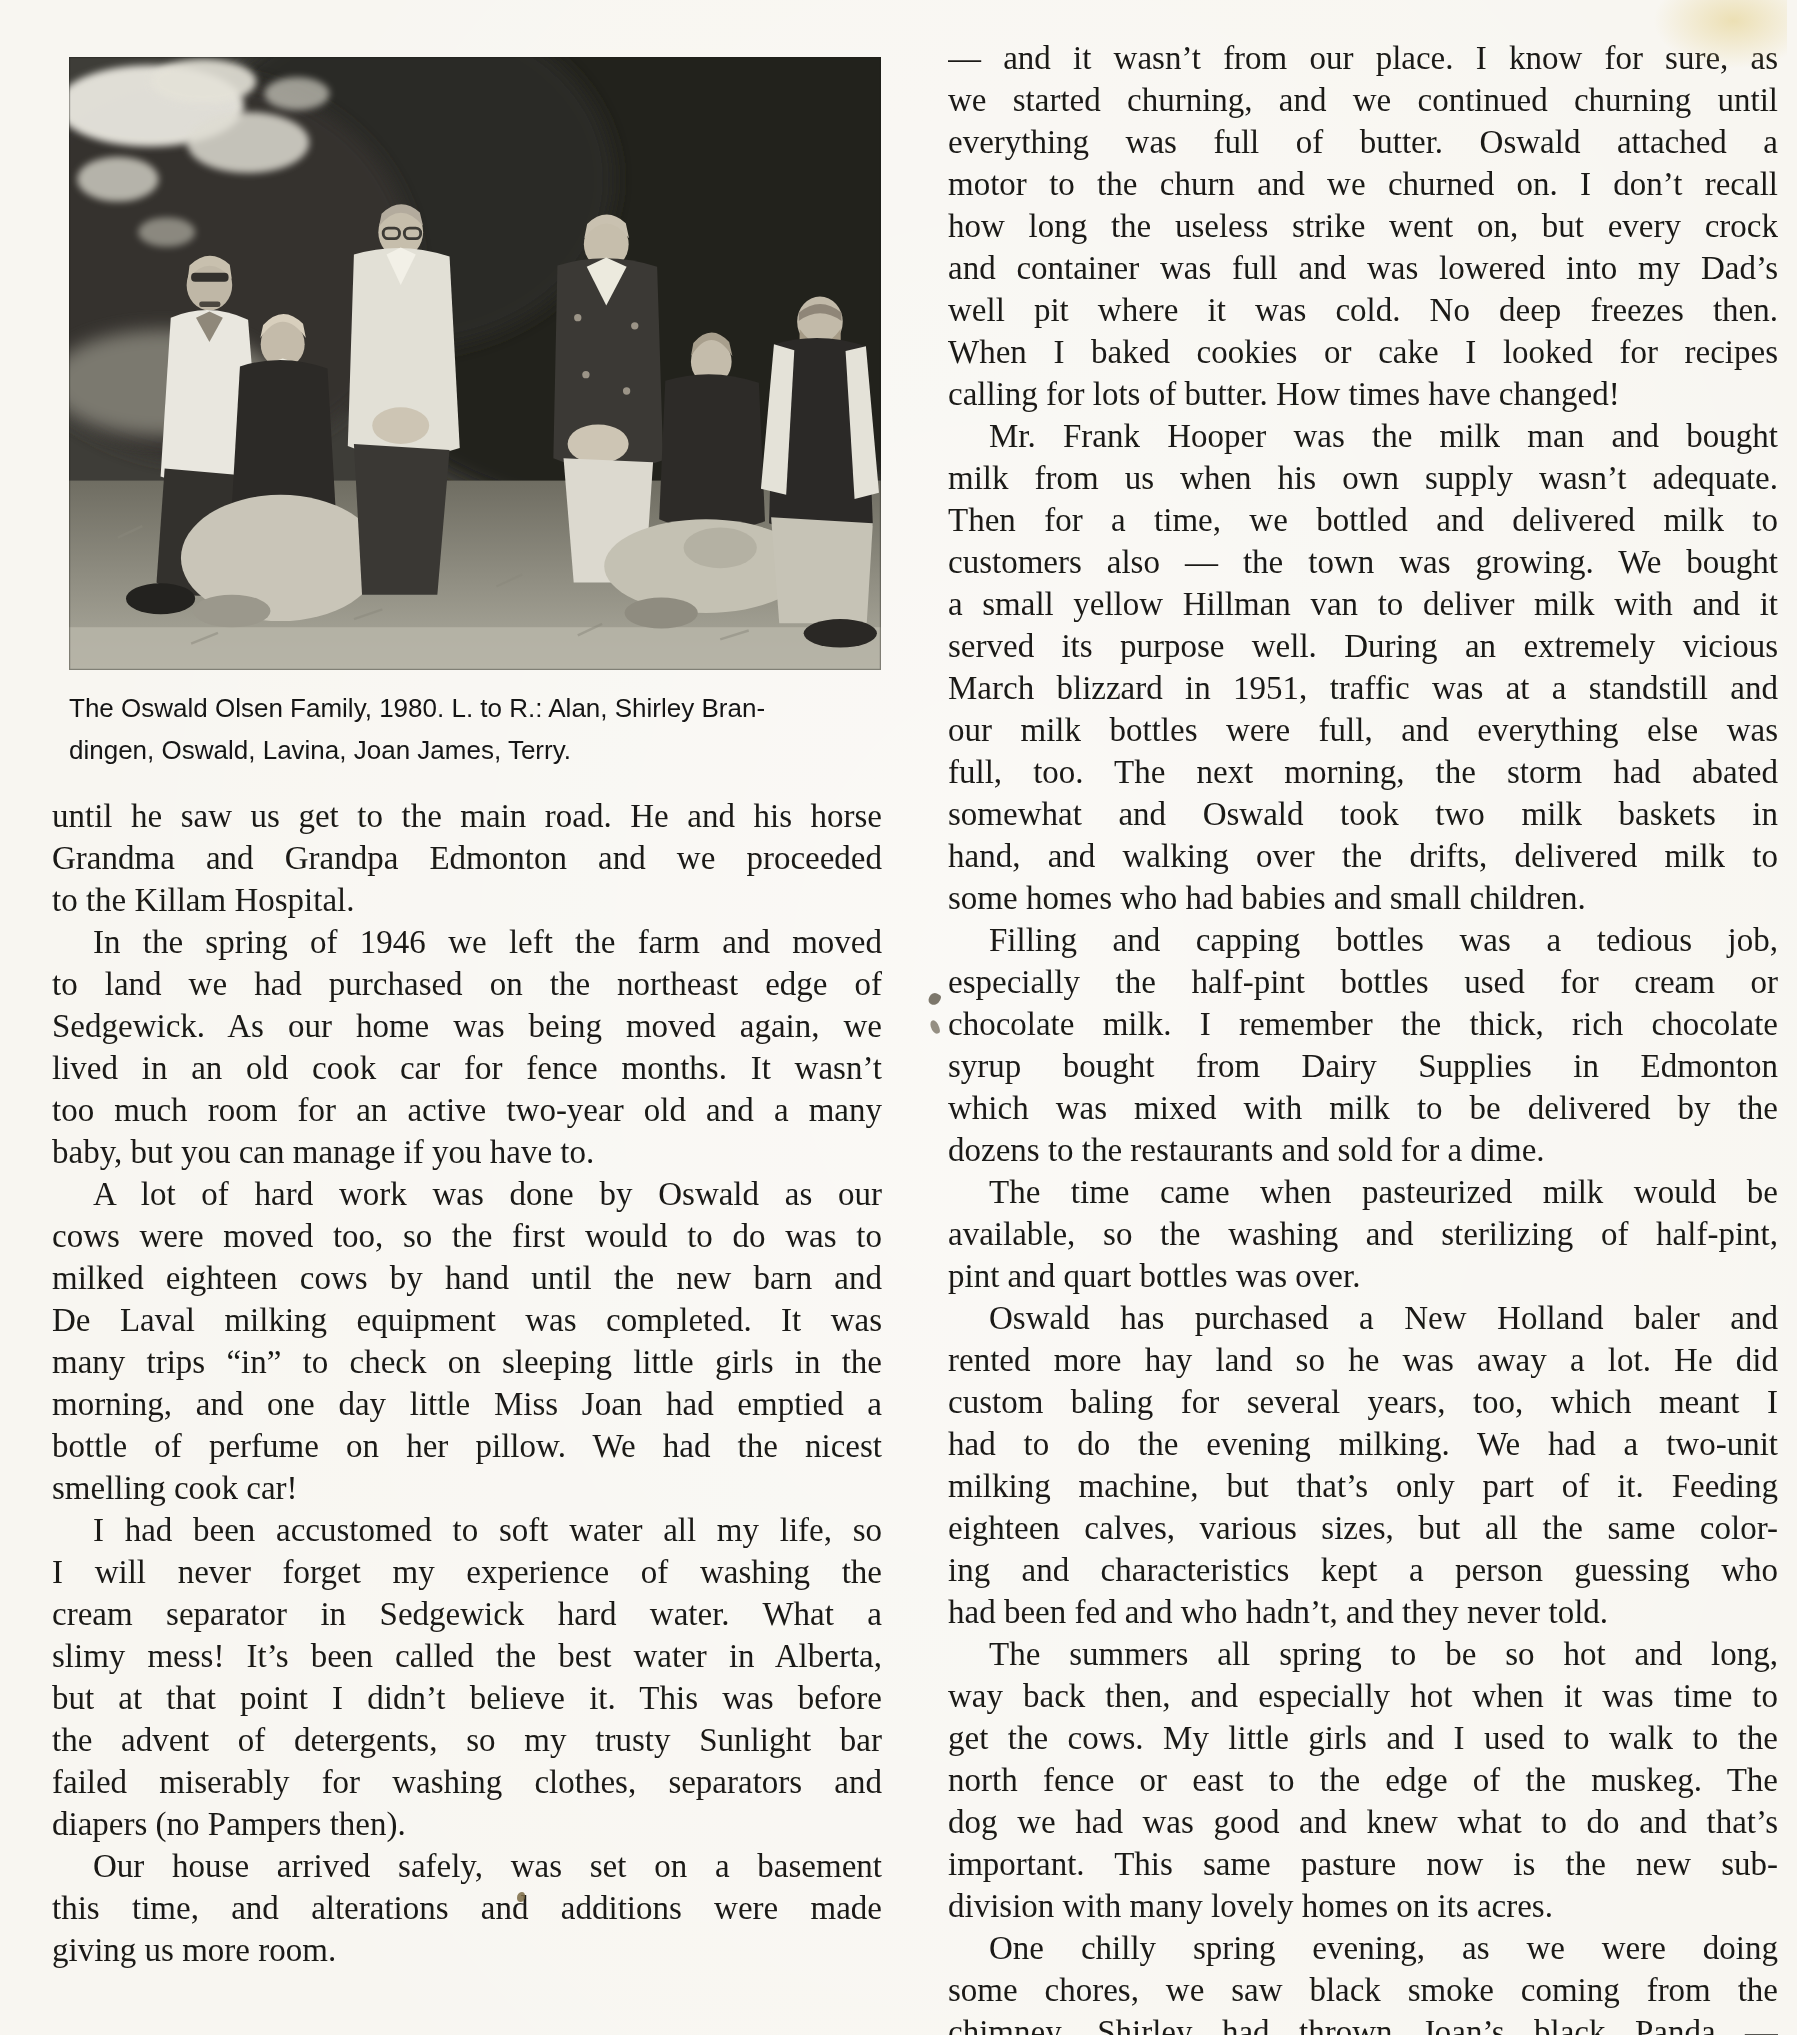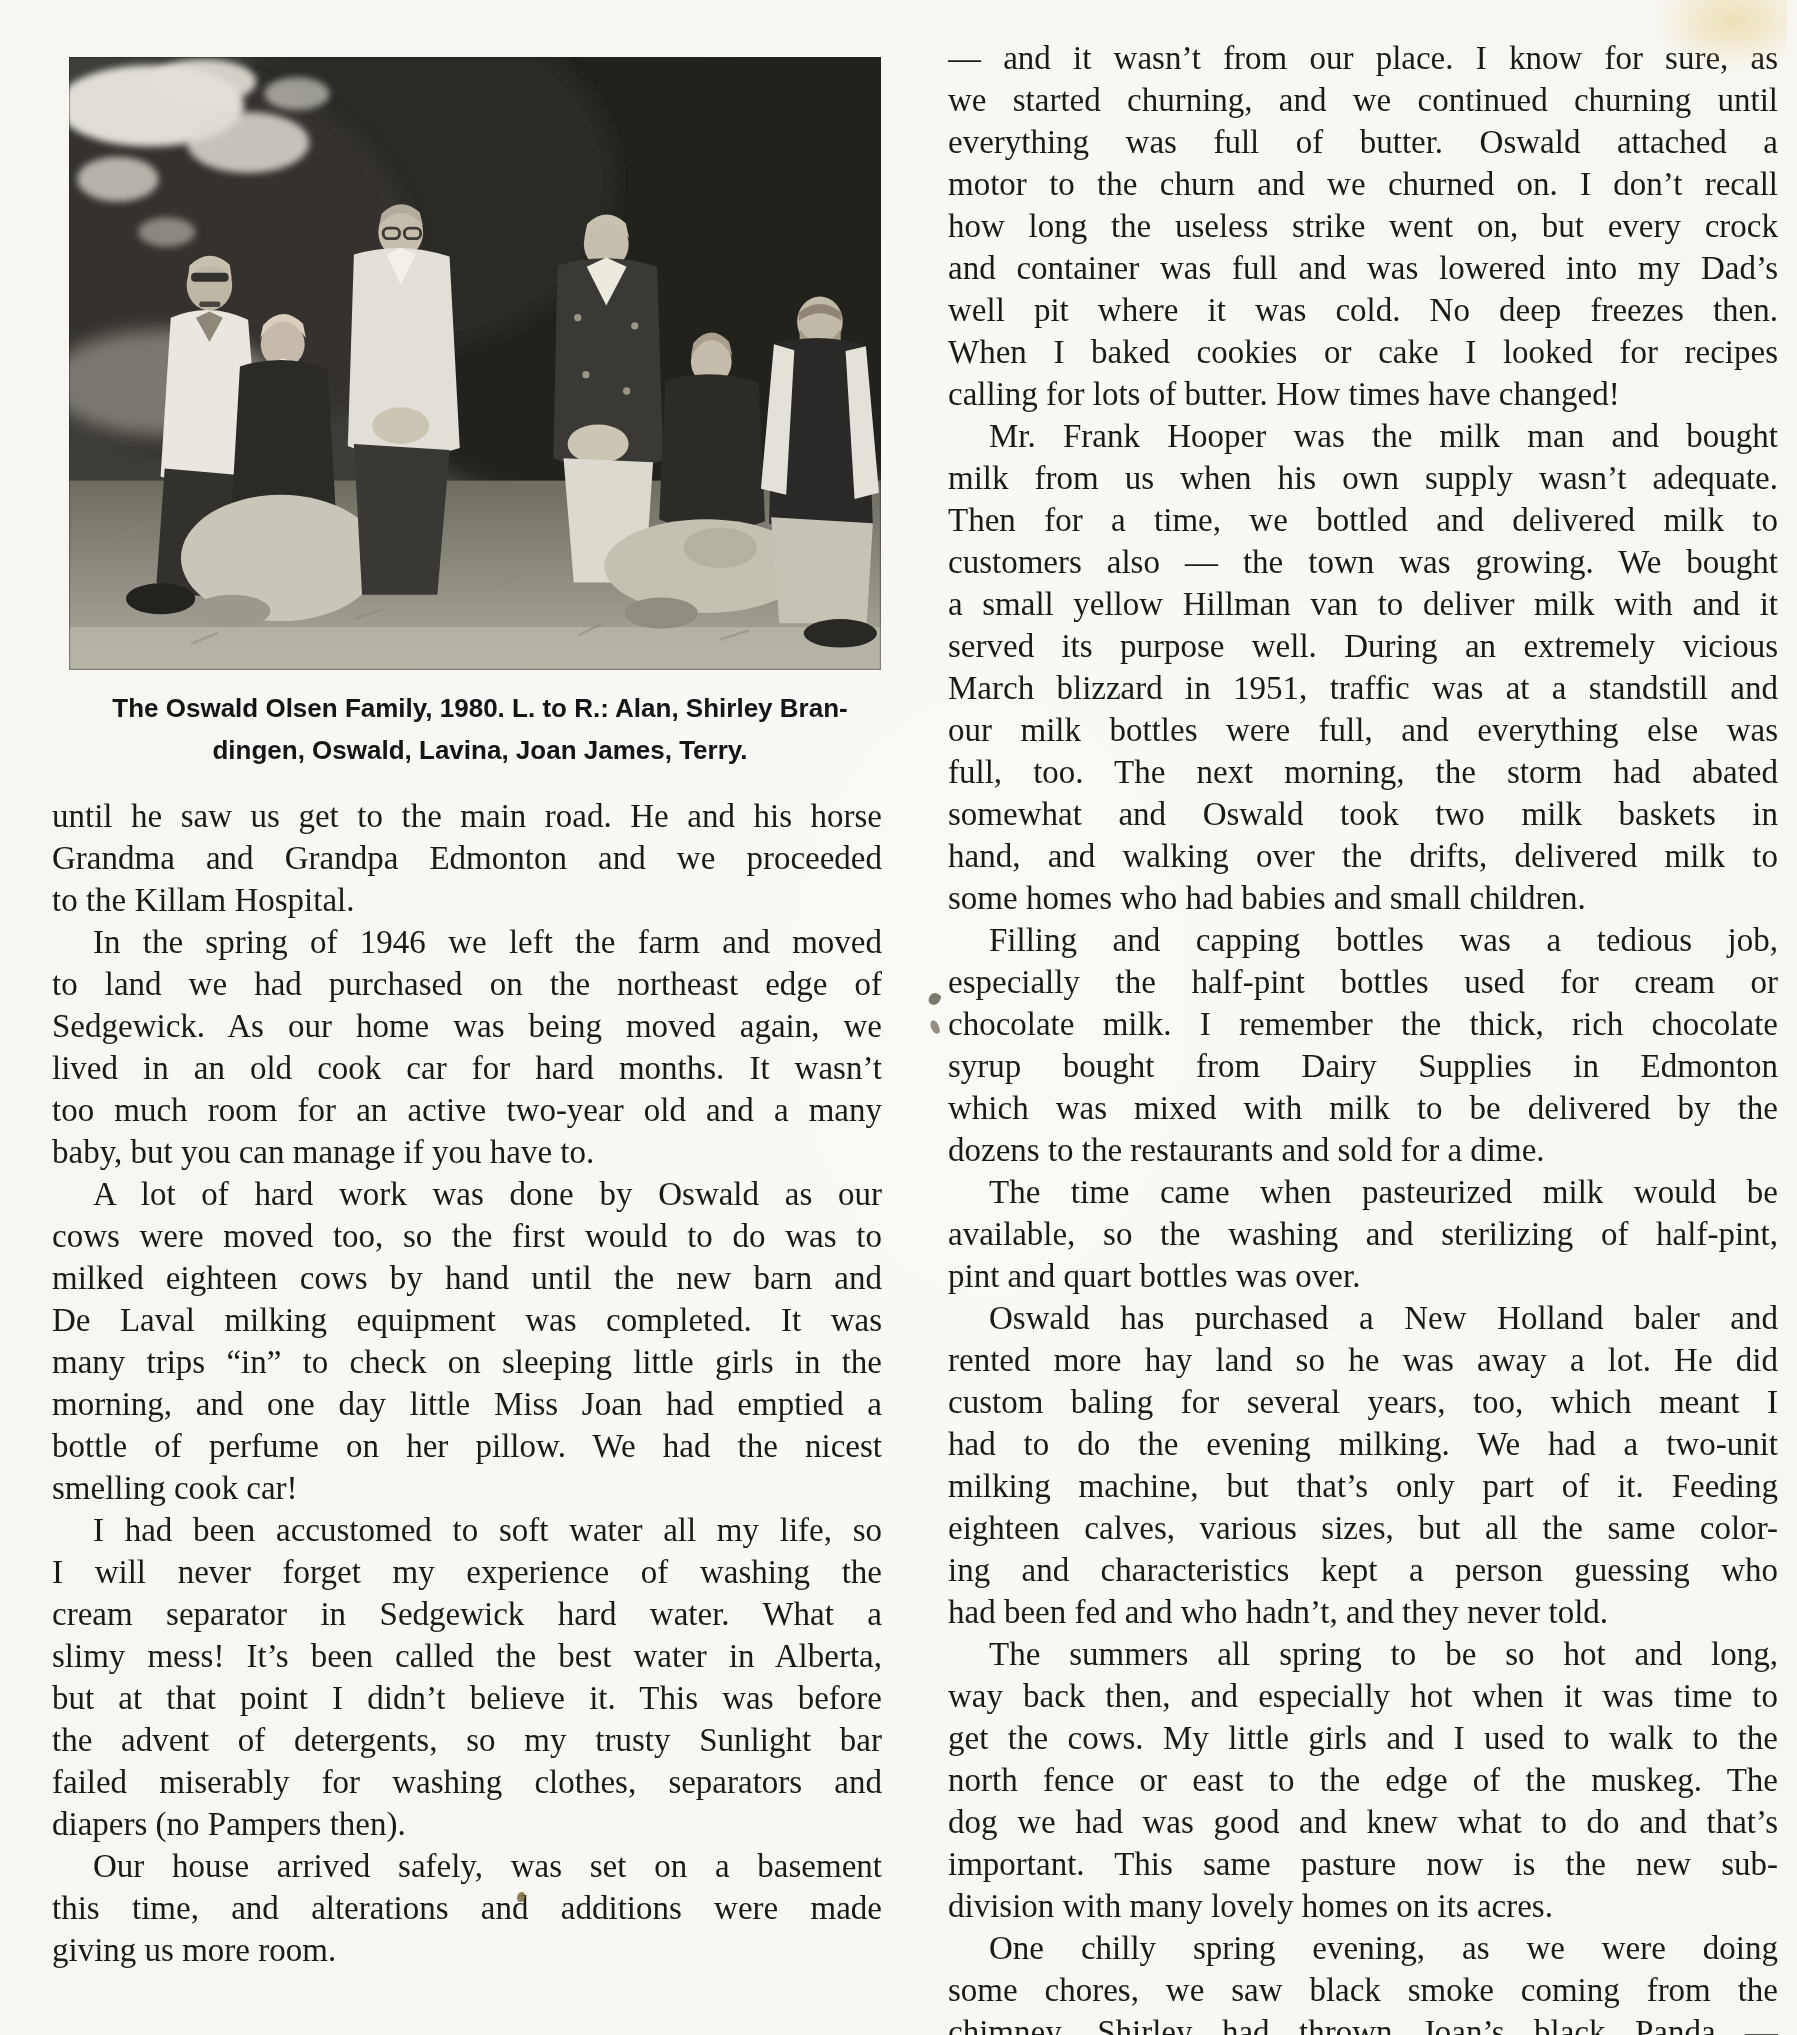--- a/index.html
+++ b/index.html
@@ -18,21 +18,21 @@
     position:absolute;left:69px;top:57px;width:812px;height:613px;
     background:#3c3b37;overflow:hidden;
   }
   .photo svg{display:block;width:100%;height:100%;}
   
   .caption{
     position:absolute;left:69px;top:691px;width:822px;
     font-family:"Liberation Sans", sans-serif;
     font-size:26px;line-height:34px;color:#151515;
   }
-  .caption .line{display:block;text-align:center;font-weight:bold;}
+  .caption .line{display:block;text-align:left;}
   
   .col{
     position:absolute;width:830px;
     font-size:33px;line-height:42px;
     text-rendering:optimizeLegibility;
   }
   .col-left{left:52px;top:795px;}
   .col-right{left:948px;top:37px;}
   .para{margin:0;padding:0;}
   .line{display:block;height:42px;overflow:hidden;text-align:left;}
@@ -167,21 +167,21 @@
   <div class="col col-left">
       <p class="para">
         <span class="line just">until he saw us get to the main road. He and his horse</span>
         <span class="line just">Grandma and Grandpa Edmonton and we proceeded</span>
         <span class="line">to the Killam Hospital.</span>
       </p>
       <p class="para">
         <span class="line just first">In the spring of 1946 we left the farm and moved</span>
         <span class="line just">to land we had purchased on the northeast edge of</span>
         <span class="line just">Sedgewick. As our home was being moved again, we</span>
-        <span class="line just">lived in an old cook car for hard months. It wasn’t</span>
+        <span class="line just">lived in an old cook car for fence months. It wasn’t</span>
         <span class="line just">too much room for an active two-year old and a many</span>
         <span class="line">baby, but you can manage if you have to.</span>
       </p>
       <p class="para">
         <span class="line just first">A lot of hard work was done by Oswald as our</span>
         <span class="line just">cows were moved too, so the first would to do was to</span>
         <span class="line just">milked eighteen cows by hand until the new barn and</span>
         <span class="line just">De Laval milking equipment was completed. It was</span>
         <span class="line just">many trips “in” to check on sleeping little girls in the</span>
         <span class="line just">morning, and one day little Miss Joan had emptied a</span>

